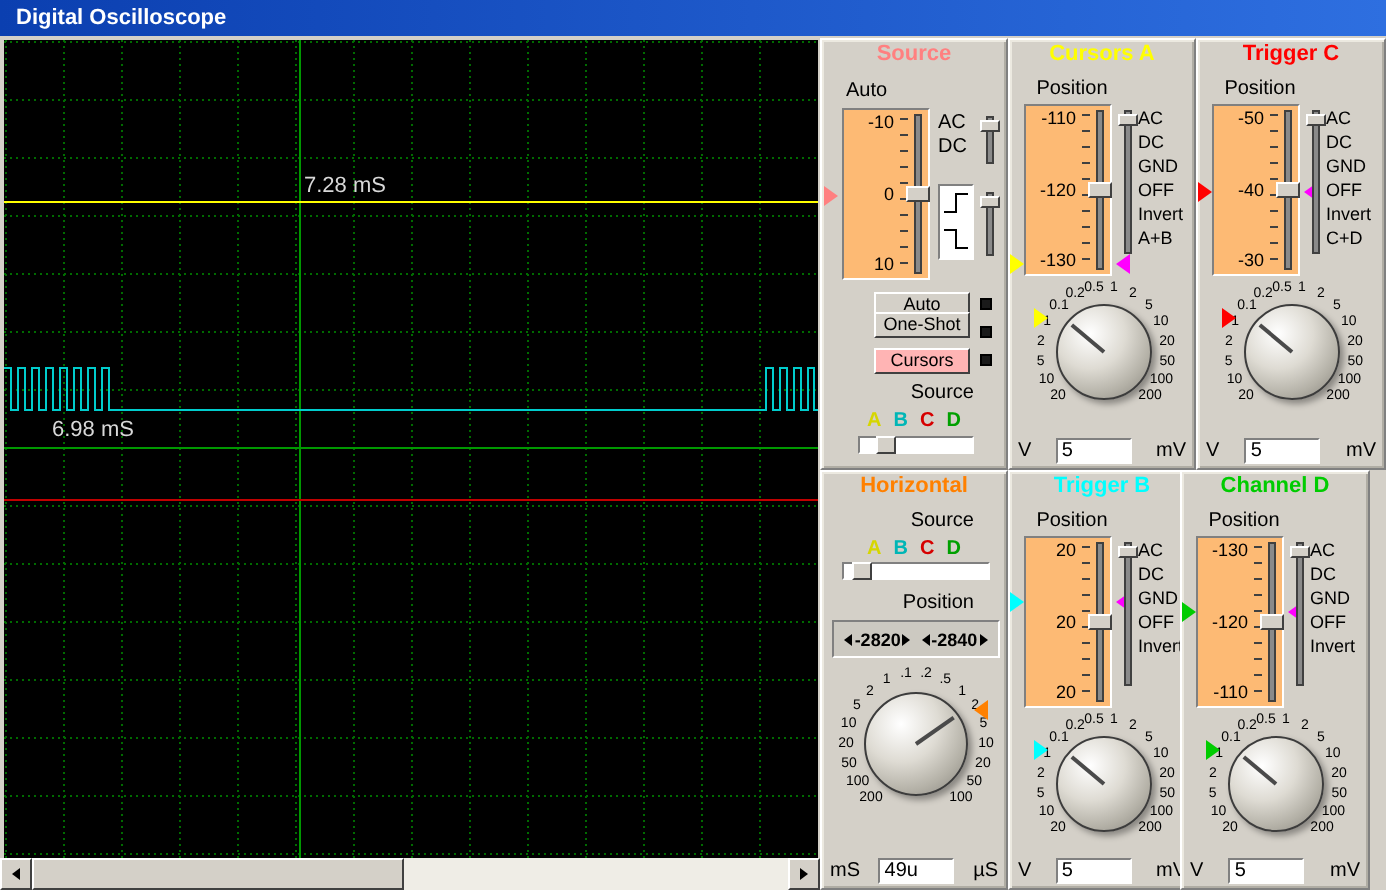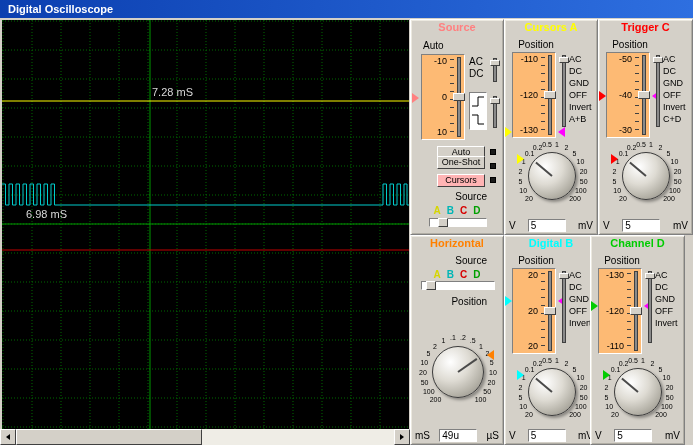--- a/index.html
+++ b/index.html
@@ -154,20 +154,32 @@
   </div>
 
   <div class="panel" style="left:410px;top:235px;width:94px;height:210px">
     <div class="panel-title" style="color: rgb(255, 128, 0);">Horizontal</div>
     <div class="small-label center-label" style="top:19px">Source</div>
     <div class="source-row" style="top:31px"><span class="src" style="color: rgb(214, 214, 0);">A</span><span class="src" style="color: rgb(0, 182, 182);">B</span><span class="src" style="color: rgb(214, 0, 0);">C</span><span class="src" style="color: rgb(0, 160, 0);">D</span></div>
     <div class="hslider" style="left:10px;top:45px;width:74px">
         <div class="hthumb" style="left:4px"></div>
       </div>
     <div class="small-label center-label" style="top:60px">Position</div>
+    <div class="spin-box">
+      <div class="spinner">
+        <div class="tri-left"></div>
+        <span class="spin-val">-2820</span>
+        <div class="tri-right"></div>
+      </div>
+      <div class="spinner">
+        <div class="tri-left"></div>
+        <span class="spin-val">-2840</span>
+        <div class="tri-right"></div>
+      </div>
+    </div>
     <div class="knob-area" style="top:96px;height:80px">
       <div class="knob-labels">
           <span class="knob-num" style="left: 24.5024px; top: 66.8116px;">200</span>
           <span class="knob-num" style="left: 17.8239px; top: 59.3328px;">100</span>
           <span class="knob-num" style="left: 13.5399px; top: 50.2674px;">50</span>
           <span class="knob-num" style="left: 12.0018px; top: 40.3593px;">20</span>
           <span class="knob-num" style="left: 13.3361px; top: 30.4218px;">10</span>
           <span class="knob-num" style="left: 17.4331px; top: 21.2703px;">5</span>
           <span class="knob-num" style="left: 23.9567px; top: 13.656px;">2</span>
           <span class="knob-num" style="left: 32.3714px; top: 8.20372px;">1</span>
@@ -308,21 +320,21 @@
       </div>
       <div class="arr-r knob-marker" style="left: 12px; top: 14px; border-left-color: rgb(255, 0, 0);"></div>
     </div>
     <div class="unit-row">
       <span class="small-label">V</span>
       <span class="value-box">5</span>
       <span class="small-label">mV</span>
     </div>
   </div>
     <div class="panel" style="left: 504px; top: 235px; width: 94px; height: 210px;">
-    <div class="panel-title" style="color: rgb(0, 255, 255);">Digital B</div>
+    <div class="panel-title" style="color: rgb(0, 255, 255);">Trigger B</div>
     <div class="small-label pos-label">Position</div>
     <div class="vslider-box">
       <span class="scale-num sn0">20</span>
       <span class="scale-num sn1">20</span>
       <span class="scale-num sn2">20</span>
       <div class="ticks"></div>
       <div class="vtrack">
           <div class="vthumb"></div>
         </div>
     </div>

